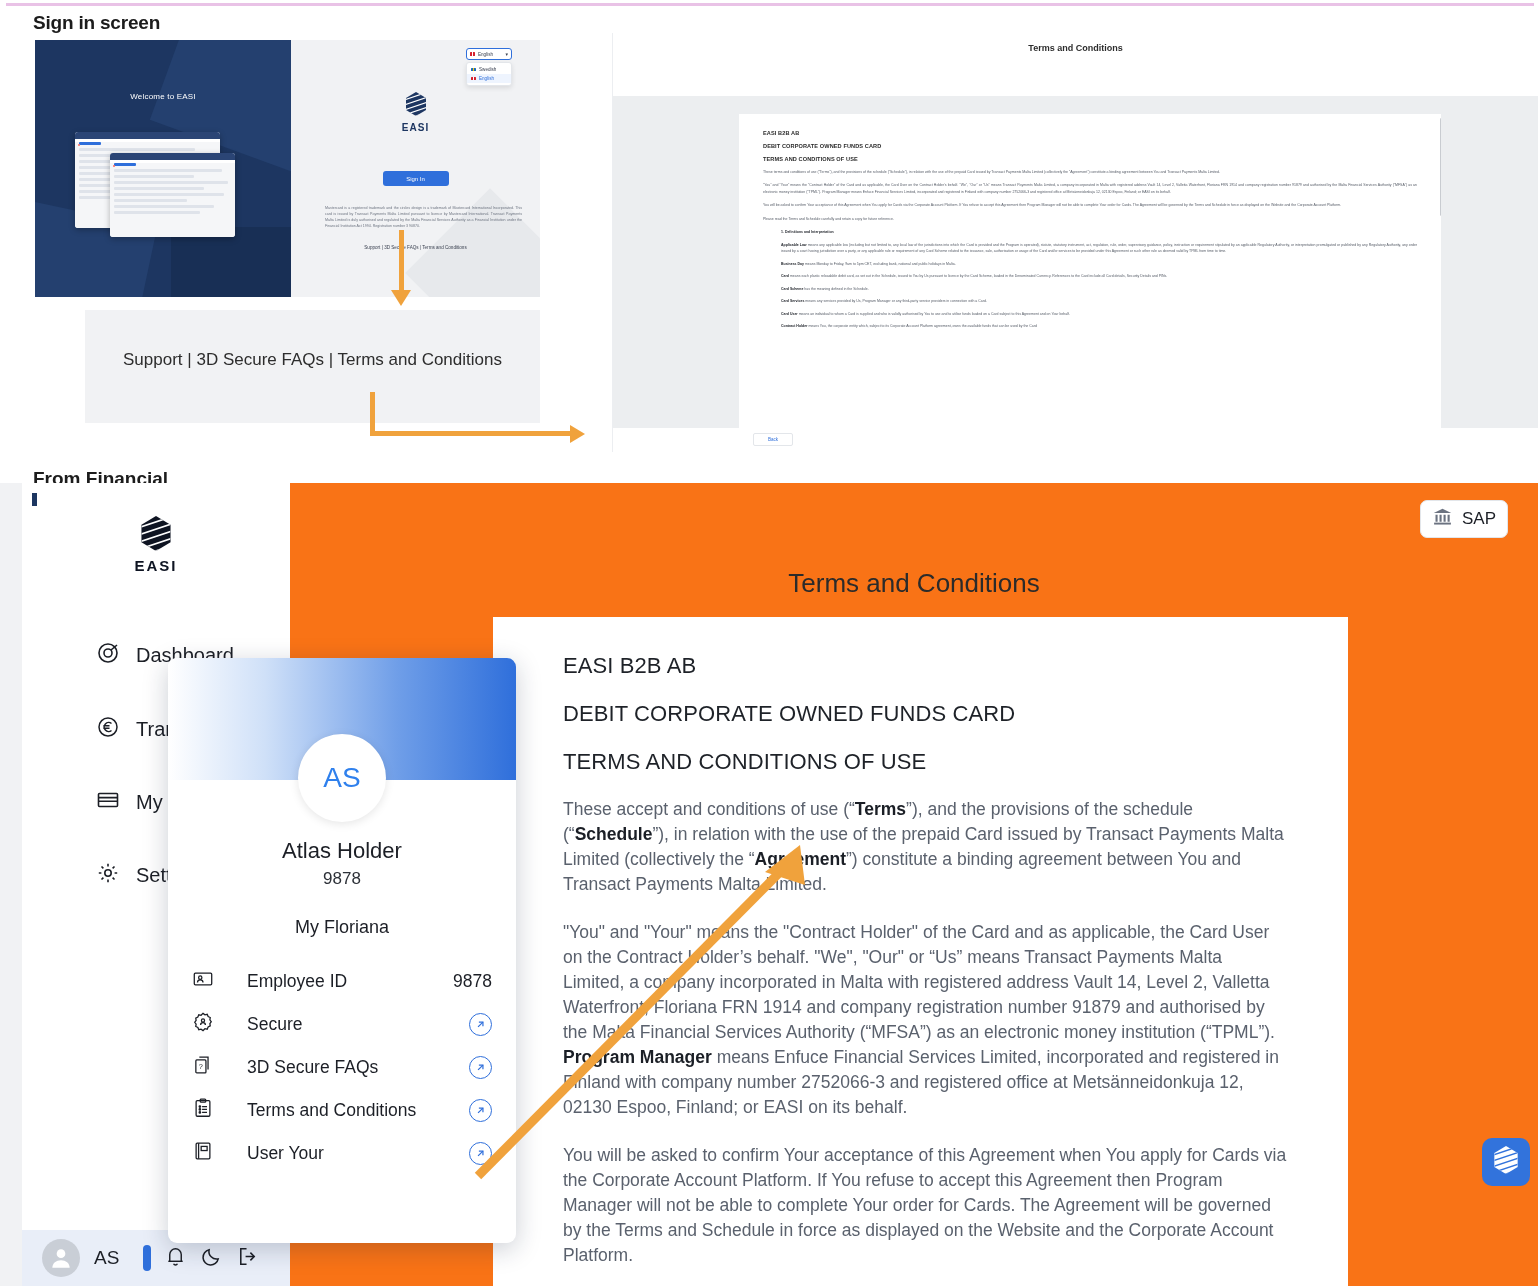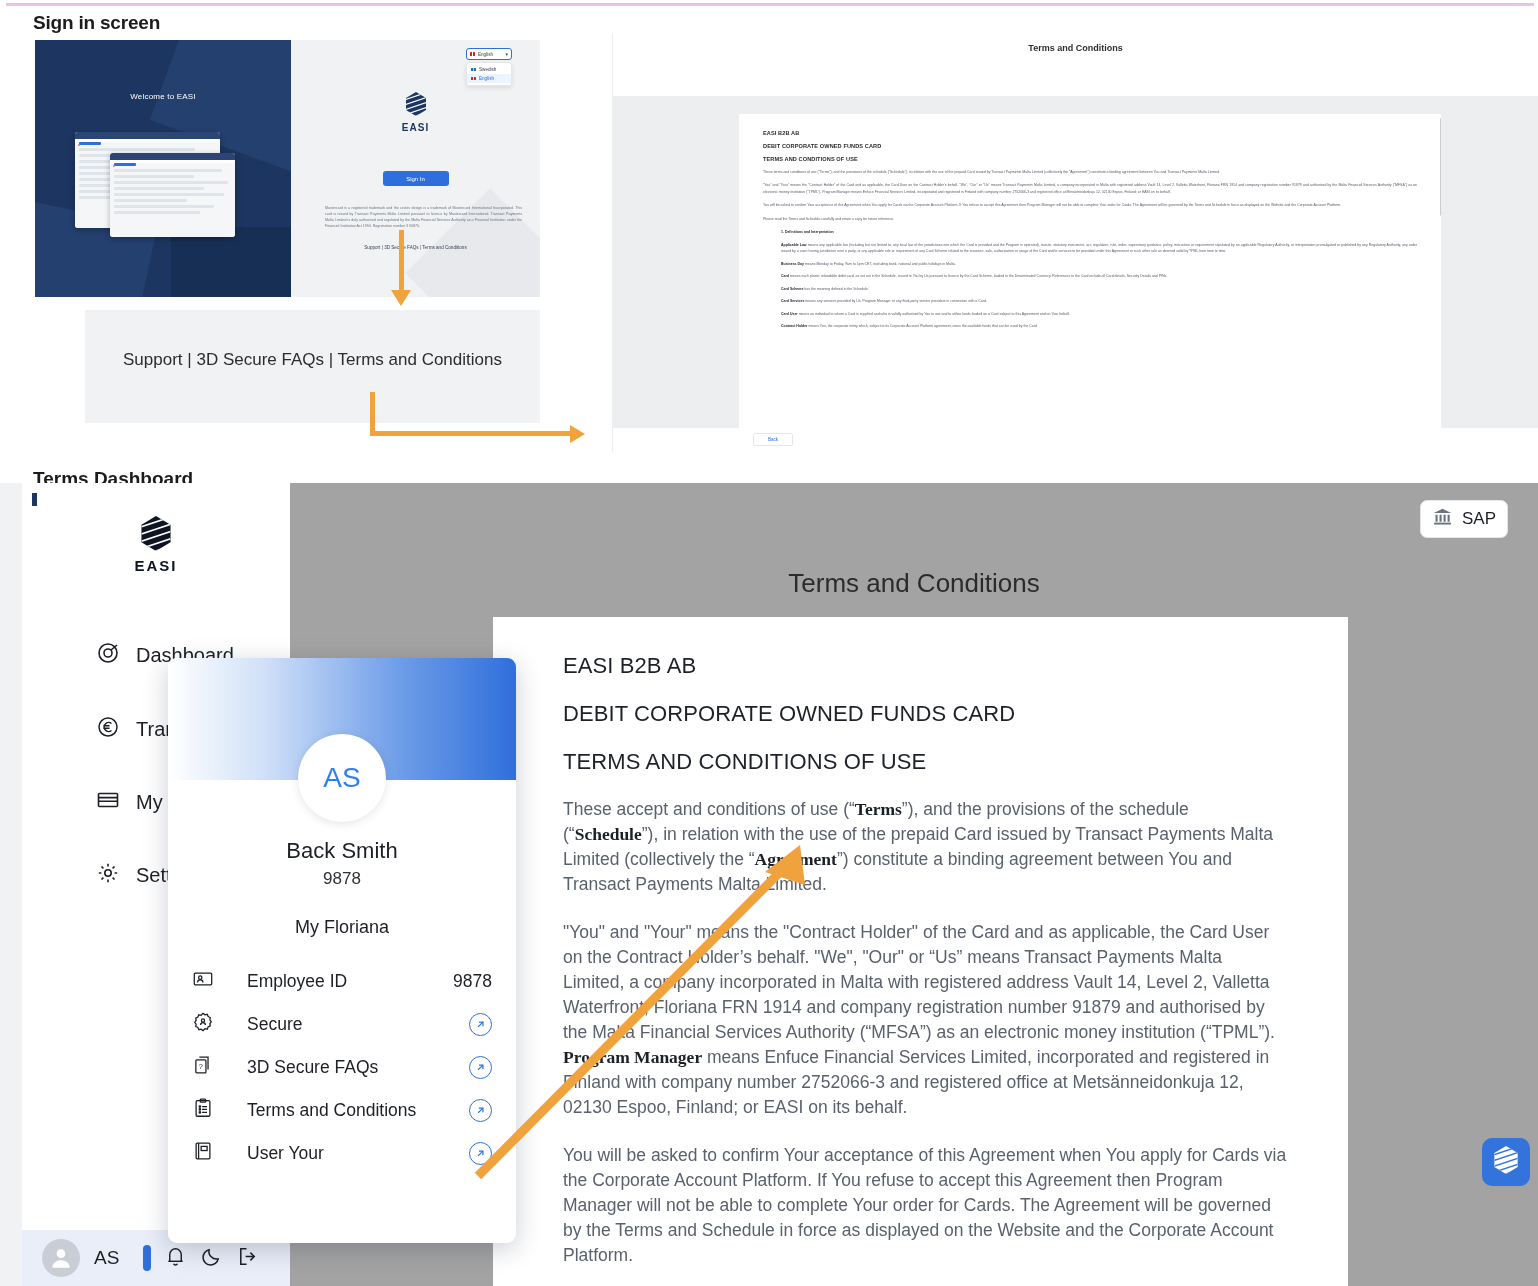--- a/index.html
+++ b/index.html
@@ -195,41 +195,41 @@
     background:#e9eef8; display:flex; align-items:center; padding-left:20px; gap:14px;
   }
   .avatar-circ {
     width:38px;height:38px;border-radius:50%; background:#c9ced6;
     display:flex;align-items:center;justify-content:center;
   }
   .sb-initials { font-size:19px; color:#1c1f26; margin-right:10px;}
   .sb-icons { display:flex; align-items:center; gap:13px; }
   .blue-sb { width:8px;height:26px; background:#2f6fdb; border-radius:4px; }
 
-  .dash-main { position:absolute; left:290px; top:0; right:0; bottom:0; background:#a3a3a3; }
+  .dash-main { position:absolute; left:290px; top:0; right:0; bottom:0; background:#f97316; }
   .sap-pill {
     position:absolute; right:30px; top:17px; width:88px;height:38px;
     background:#fff;border:1px solid #e3e6ea;border-radius:7px;
     display:flex;align-items:center;justify-content:center;gap:9px;
     font-size:17px;color:#1c1f26; cursor:pointer;
   }
   .tc-title {
     position:absolute; left:0;right:0; top:85px; text-align:center;
     font-size:26px; color:#2b2b2b;
   }
   .tc-paper {
     position:absolute; left:203px; top:134px; width:855px; height:669px;
     background:#fff; overflow:hidden;
   }
   .tc-inner { padding: 36px 60px 0 70px; }
   .tc-h { font-size:22px; color:#1e2228; margin-bottom:22px; letter-spacing:.1px;}
   .tc-p {
     font-size:17.5px; line-height:1.43; color:#5a616d; margin-bottom:23px;
   }
-  .tc-p b { color:#1b1f26; font-weight:bold;font-family:Liberation Serif, serif; }
+  .tc-p b { color:#1b1f26; font-weight:bold; }
   .fab {
     position:absolute; right:8px; bottom:100px; width:48px;height:48px;
     background:#3273dc; border-radius:10px;
     display:flex;align-items:center;justify-content:center; cursor:pointer;
   }
 
   
   .pcard {
     position:absolute; left:168px; top:658px; width:348px; height:585px;
     background:#fff; border-radius:9px; box-shadow:0 6px 26px rgba(20,30,60,.22);
@@ -406,21 +406,21 @@
           <b>Card User</b><span> means an individual to whom a Card is supplied and who is validly authorised by You to use and to utilise funds loaded on a Card subject to this Agreement and on Your behalf.</span>
         </div>
         <div class="dp-sec">
           <b>Contract Holder</b><span> means You, the corporate entity which, subject to its Corporate Account Platform agreement, owns the available funds that can be used by the Card</span>
         </div>
       </div>
     </div>
     <button class="dp-back">Back</button>
   </div>
 
-  <div class="sec-b-title">Terms Dashboard</div>
+  <div class="sec-b-title">From Financial</div>
 
   <div class="dash">
 
     <div class="dash-sidebar">
       <div class="sb-tick"></div>
 
       <div class="sb-logo">
         <span>
           <svg width="32" height="35" viewBox="0 0 22 24">
             <defs>
@@ -573,21 +573,21 @@
             <path d="M19 12h-9"></path>
           </svg>
         </span>
       </div>
     </div>
   </div>
 
   <div class="pcard">
     <div class="pcard-head"></div>
     <div class="pcard-av">AS</div>
-    <div class="pcard-name">Back Smith</div>
+    <div class="pcard-name">Atlas Holder</div>
     <div class="pcard-sub">9878</div>
     <div class="pcard-myprofile">My Floriana</div>
 
     <div class="pcard-list">
 
       <div class="pc-row">
         <span>
           <svg width="22" height="22" viewBox="0 0 24 24" fill="none" stroke="#1c1f26" stroke-width="1.4">
             <rect x="2.5" y="5.5" width="19" height="13" rx="1.2"></rect>
             <circle cx="9" cy="10.5" r="1.8"></circle>

